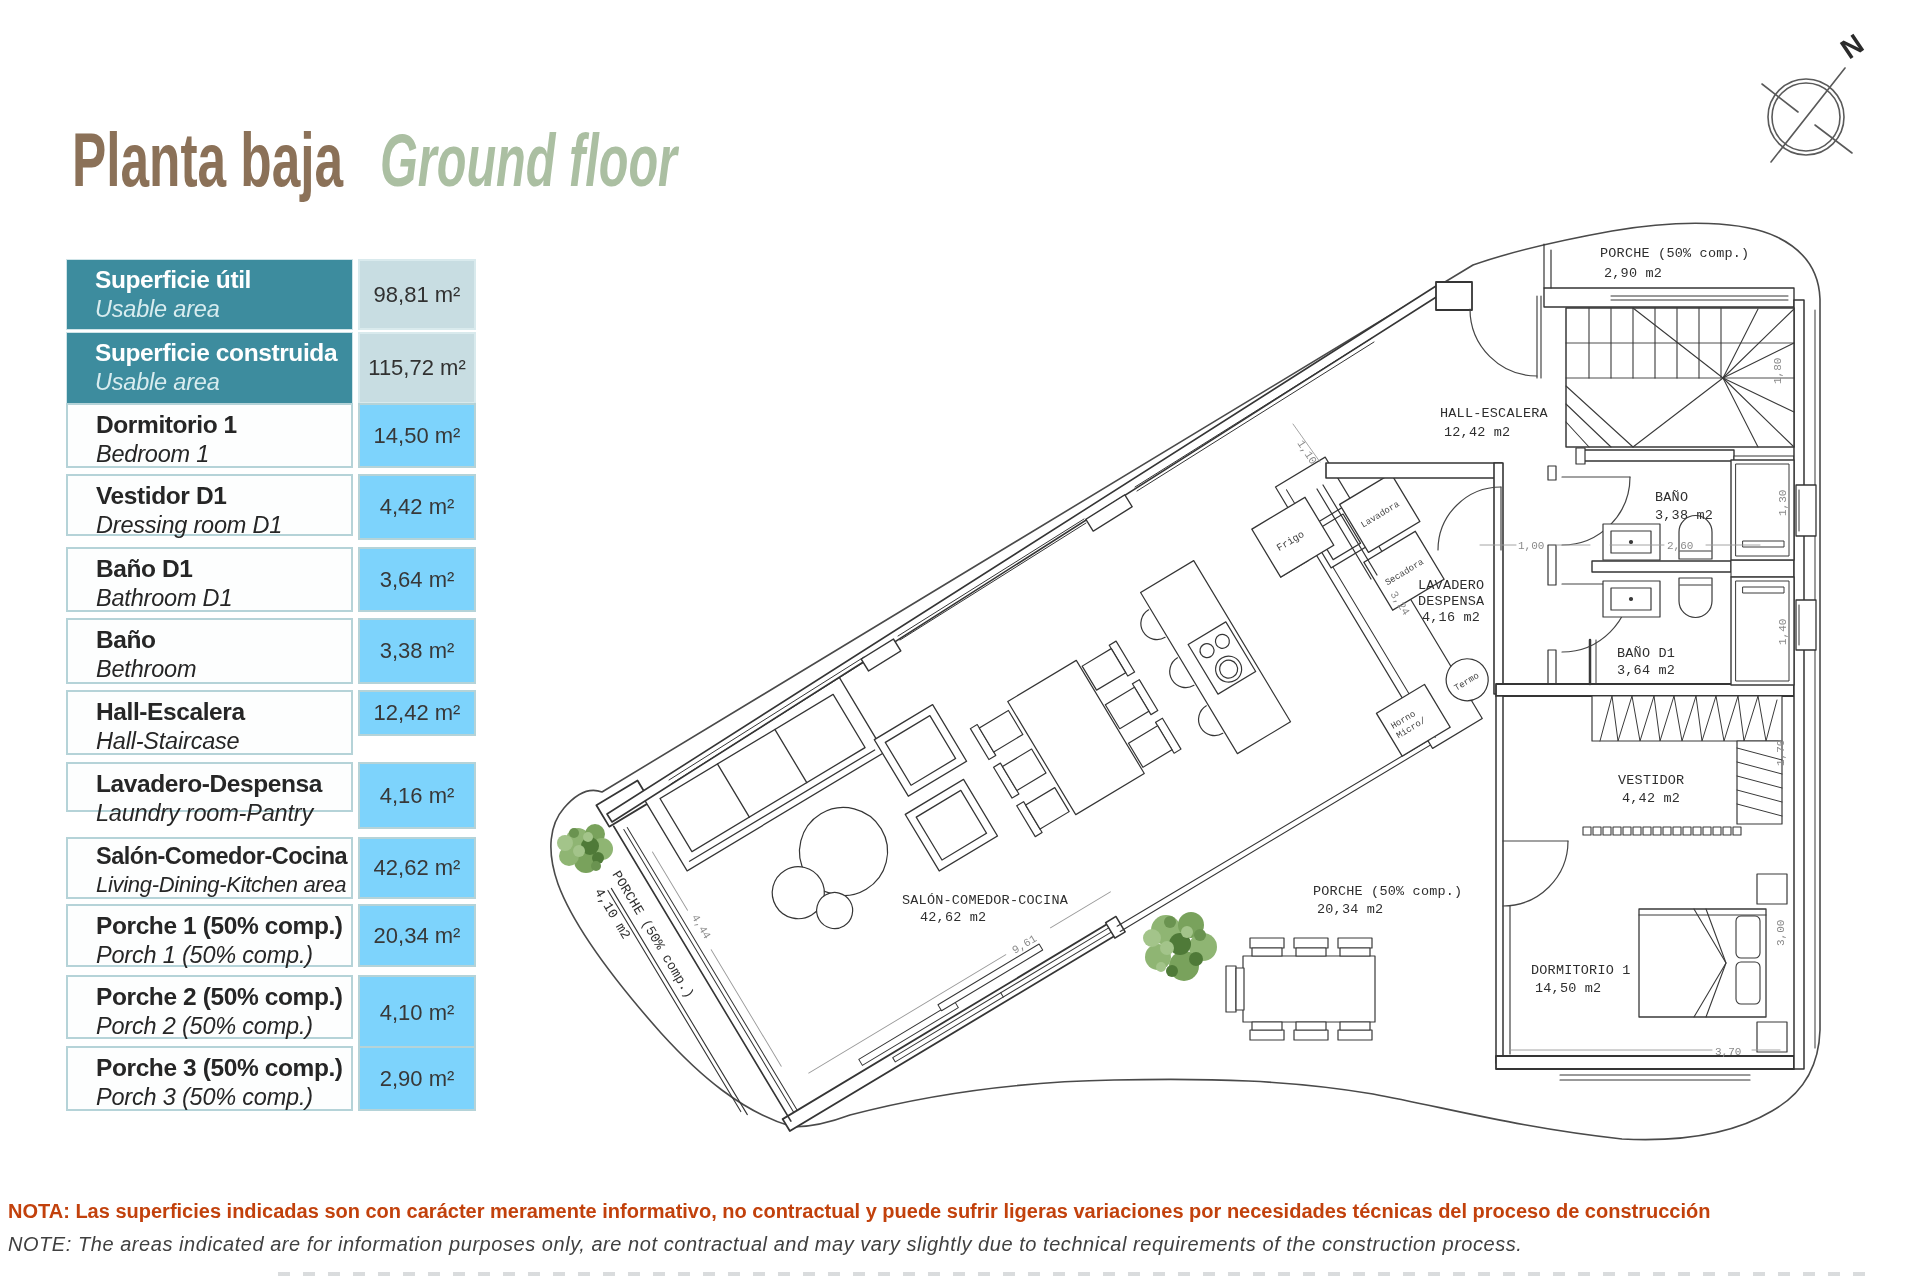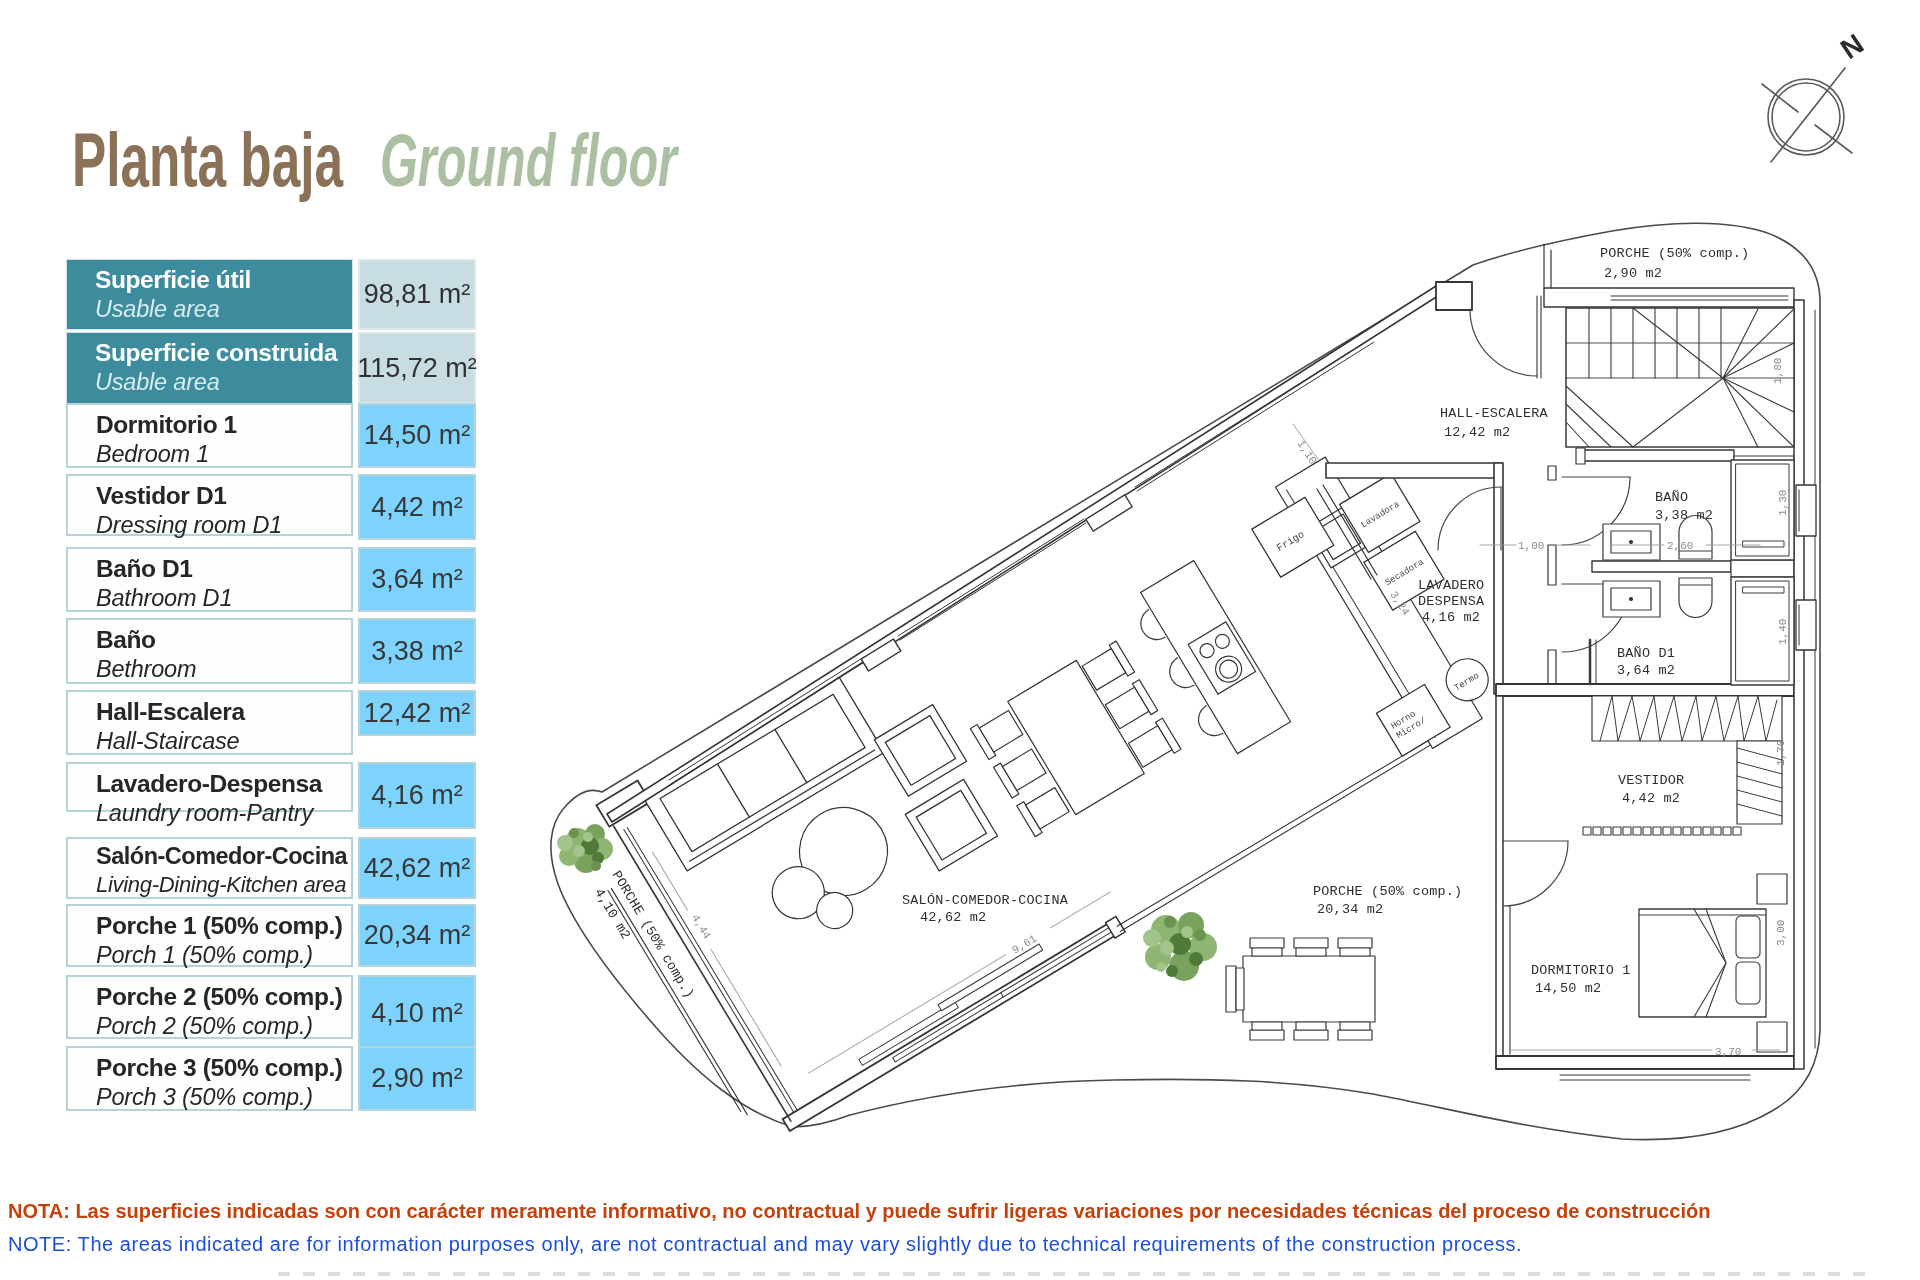--- a/index.html
+++ b/index.html
@@ -1,28 +1,28 @@
 <!DOCTYPE html>
 <html><head>
 <meta charset="utf-8">
 <style>
 html,body{margin:0;padding:0;width:1920px;height:1280px;background:#ffffff;font-family:"Liberation Sans",sans-serif;overflow:hidden;position:relative}
 .abs{position:absolute}
 .row{position:absolute;left:66px;width:287px;box-sizing:border-box}
-.val{position:absolute;left:358px;width:118px;box-sizing:border-box;display:flex;align-items:center;justify-content:center;font-size:27px;color:#383838;white-space:nowrap}
+.val{position:absolute;left:358px;width:118px;box-sizing:border-box;display:flex;align-items:center;justify-content:center;font-size:22px;color:#383838;white-space:nowrap}
 .hdr{background:#3d8c9e;color:#ffffff;border:1px solid #cfe4e8}
 .hdrval{background:#c8dde2;border:2px solid #d9eaed;color:#313131}
 .data{background:#fdfefe;border:2px solid #b5d3d8}
 .dataval{background:#7dd3fc;border:2px solid #b5d3d8}
 .l1{font-weight:bold;font-size:24.5px;line-height:31px;letter-spacing:-0.4px;white-space:nowrap}
 .l2{font-style:italic;font-size:23.5px;line-height:29px;letter-spacing:-0.2px;white-space:nowrap}
 .lbl{padding:4px 8px 0 28px;color:#262626}
 .hdr .lbl2{color:#d8ecef}
 #notes1{position:absolute;left:8px;top:1200px;font-size:20px;font-weight:bold;color:#c2410c;letter-spacing:0px;white-space:nowrap}
-#notes2{position:absolute;left:8px;top:1233px;font-size:20px;color:#1d4ed8;letter-spacing:0.55px;white-space:nowrap}
+#notes2{position:absolute;left:8px;top:1233px;font-size:20px;font-style:italic;color:#404040;letter-spacing:0.55px;white-space:nowrap}
 #cutline{position:absolute;left:278px;top:1272px;width:1596px;height:5px;background:repeating-linear-gradient(90deg,#cdd0d2 0 12px,transparent 12px 25px);opacity:.75;height:4px}
 </style>
 </head>
 <body>
 
 <svg class="abs" style="left:0;top:0" width="760" height="230" viewBox="0 0 760 230">
   <text x="72" y="186" font-family="Liberation Sans, sans-serif" font-size="76" font-weight="bold" fill="#8b7158" textLength="271" lengthAdjust="spacingAndGlyphs">Planta baja</text>
   <text x="380" y="186" font-family="Liberation Sans, sans-serif" font-size="74" font-style="italic" font-weight="bold" fill="#abbfa2" textLength="297" lengthAdjust="spacingAndGlyphs">Ground floor</text>
 </svg>
 

